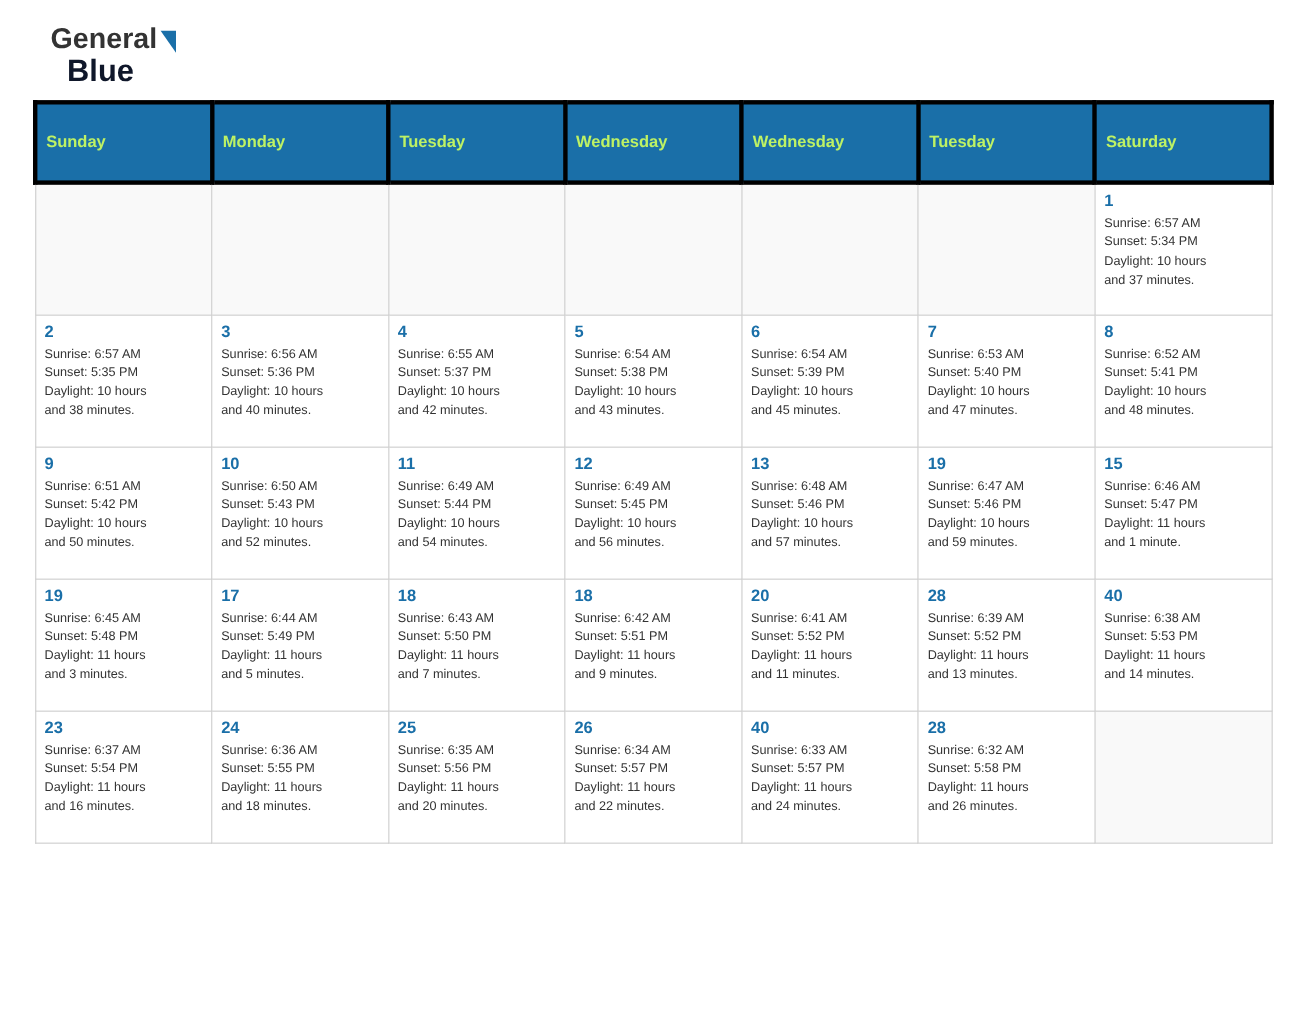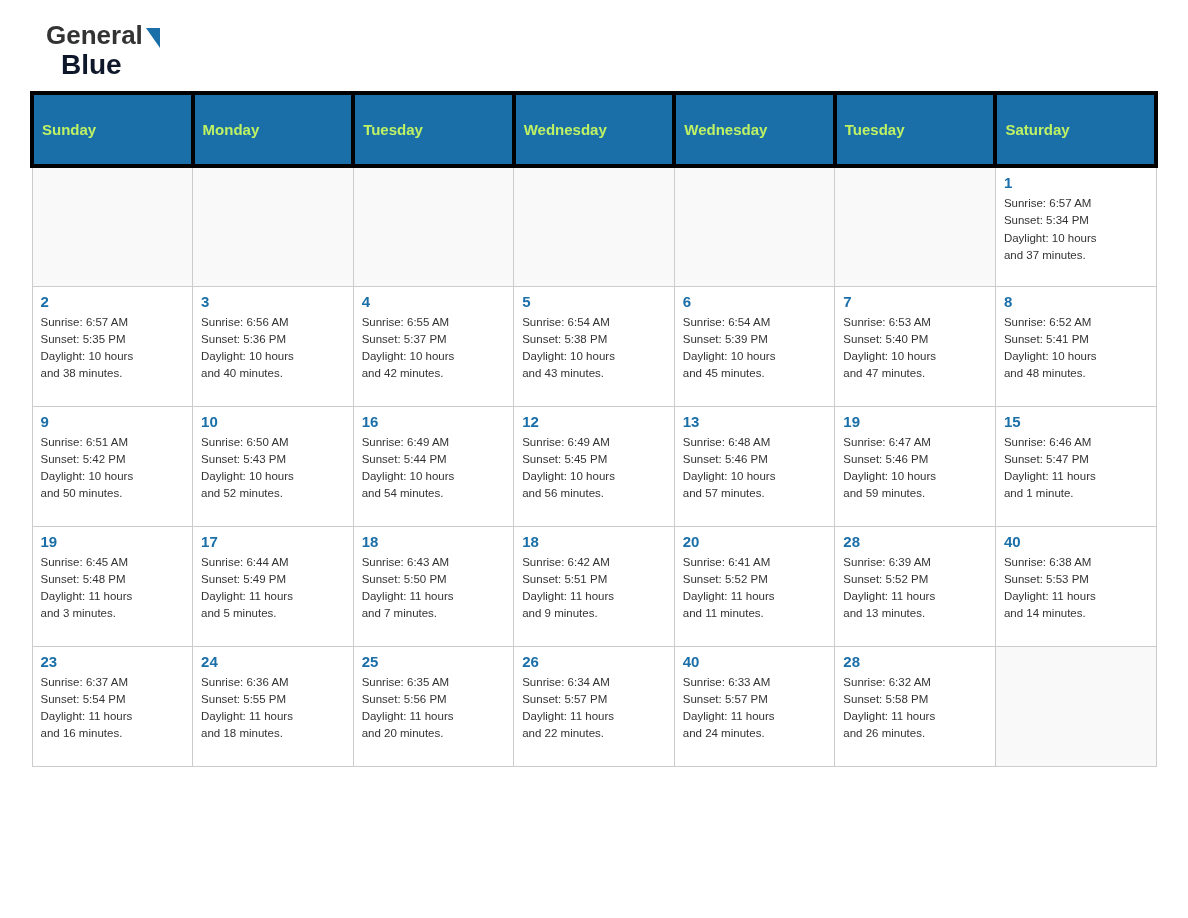--- a/index.html
+++ b/index.html
@@ -175,21 +175,21 @@
       <tr class="row-divider">
         <td>
           <span class="day-number">9</span>
           <div class="day-info">Sunrise: 6:51 AM<br>Sunset: 5:42 PM<br>Daylight: 10 hours<br>and 50 minutes.</div>
         </td>
         <td>
           <span class="day-number">10</span>
           <div class="day-info">Sunrise: 6:50 AM<br>Sunset: 5:43 PM<br>Daylight: 10 hours<br>and 52 minutes.</div>
         </td>
         <td>
-          <span class="day-number">16</span>
+          <span class="day-number">11</span>
           <div class="day-info">Sunrise: 6:49 AM<br>Sunset: 5:44 PM<br>Daylight: 10 hours<br>and 54 minutes.</div>
         </td>
         <td>
           <span class="day-number">12</span>
           <div class="day-info">Sunrise: 6:49 AM<br>Sunset: 5:45 PM<br>Daylight: 10 hours<br>and 56 minutes.</div>
         </td>
         <td>
           <span class="day-number">13</span>
           <div class="day-info">Sunrise: 6:48 AM<br>Sunset: 5:46 PM<br>Daylight: 10 hours<br>and 57 minutes.</div>
         </td>

